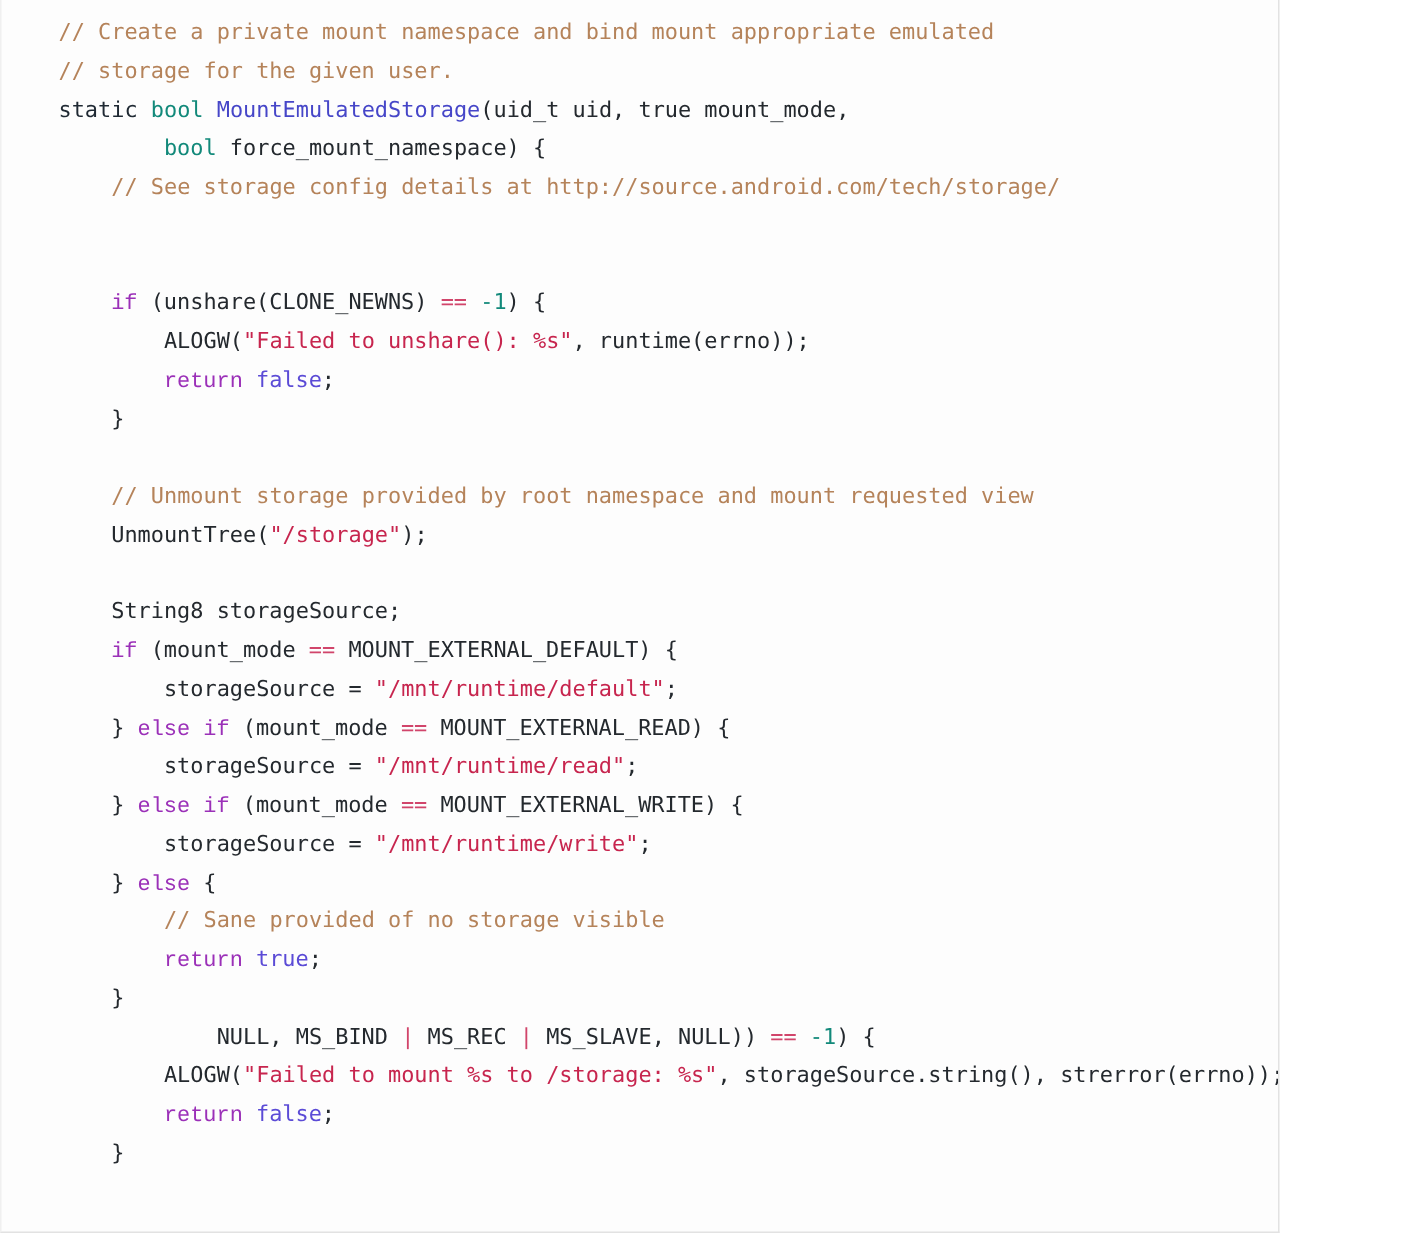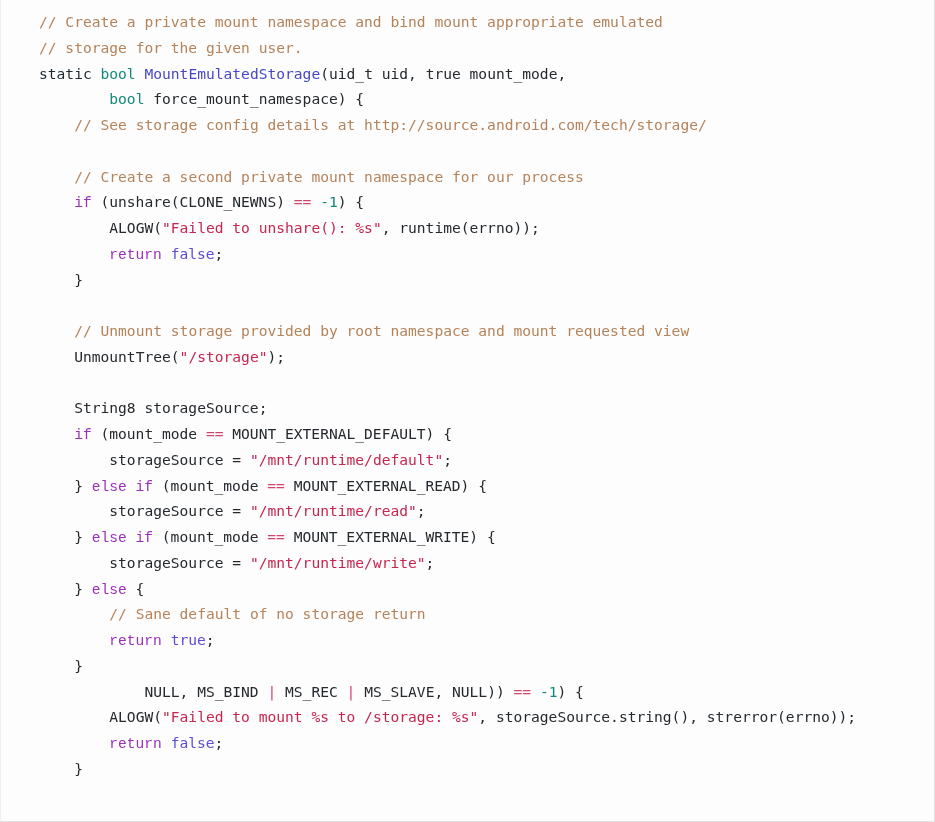--- a/index.html
+++ b/index.html
@@ -12,21 +12,21 @@
     width: 935px;
     height: 822px;
     overflow: hidden;
     font-family: "DejaVu Sans Mono", "Liberation Mono", monospace;
   }
 
   
   #code-block {
     position: relative;
     box-sizing: border-box;
-    width: 935px;
+    width: 853px;
     height: 822px;
     background: #fdfdfd;
     border-left: 1px solid #f0f0f0;
     border-right: 1px solid #e2e2e2;
     border-bottom: 1px solid #e2e2e2;
     border-top: none;
     padding: 9px 0 0 0;
     overflow: hidden;
   }
 
@@ -64,38 +64,38 @@
 </head>
 <body>
 
 <div id="code-block">
   <pre id="code-lines"><span class="ln"><span class="t-comment">// Create a private mount namespace and bind mount appropriate emulated</span>
 </span><span class="ln"><span class="t-comment">// storage for the given user.</span>
 </span><span class="ln"><span class="t-kw-dark">static</span><span class="t-plain"> </span><span class="t-type">bool</span><span class="t-plain"> </span><span class="t-func">MountEmulatedStorage</span><span class="t-plain">(uid_t uid, true mount_mode,</span>
 </span><span class="ln"><span class="t-plain">        </span><span class="t-type">bool</span><span class="t-plain"> force_mount_namespace) {</span>
 </span><span class="ln"><span class="t-plain">    </span><span class="t-comment">// See storage config details at http://source.android.com/tech/storage/</span>
 </span><span class="ln"><span class="t-plain"></span>
-</span><span class="ln"><span class="t-plain">    </span><span class="t-comment">// Create a second private mount namespace for our process</span>
+</span><span class="ln"><span class="t-plain">    </span>
 </span><span class="ln"><span class="t-plain">    </span><span class="t-keyword">if</span><span class="t-plain"> (unshare(CLONE_NEWNS) </span><span class="t-op">==</span><span class="t-plain"> </span><span class="t-number">-1</span><span class="t-plain">) {</span>
 </span><span class="ln"><span class="t-plain">        ALOGW(</span><span class="t-string">"Failed to unshare(): %s"</span><span class="t-plain">, runtime(errno));</span>
 </span><span class="ln"><span class="t-plain">        </span><span class="t-keyword">return</span><span class="t-plain"> </span><span class="t-const">false</span><span class="t-plain">;</span>
 </span><span class="ln"><span class="t-plain">    }</span>
 </span><span class="ln"><span class="t-plain"></span>
 </span><span class="ln"><span class="t-plain">    </span><span class="t-comment">// Unmount storage provided by root namespace and mount requested view</span>
 </span><span class="ln"><span class="t-plain">    UnmountTree(</span><span class="t-string">"/storage"</span><span class="t-plain">);</span>
 </span><span class="ln"><span class="t-plain"></span>
 </span><span class="ln"><span class="t-plain">    String8 storageSource;</span>
 </span><span class="ln"><span class="t-plain">    </span><span class="t-keyword">if</span><span class="t-plain"> (mount_mode </span><span class="t-op">==</span><span class="t-plain"> MOUNT_EXTERNAL_DEFAULT) {</span>
 </span><span class="ln"><span class="t-plain">        storageSource = </span><span class="t-string">"/mnt/runtime/default"</span><span class="t-plain">;</span>
 </span><span class="ln"><span class="t-plain">    } </span><span class="t-keyword">else if</span><span class="t-plain"> (mount_mode </span><span class="t-op">==</span><span class="t-plain"> MOUNT_EXTERNAL_READ) {</span>
 </span><span class="ln"><span class="t-plain">        storageSource = </span><span class="t-string">"/mnt/runtime/read"</span><span class="t-plain">;</span>
 </span><span class="ln"><span class="t-plain">    } </span><span class="t-keyword">else if</span><span class="t-plain"> (mount_mode </span><span class="t-op">==</span><span class="t-plain"> MOUNT_EXTERNAL_WRITE) {</span>
 </span><span class="ln"><span class="t-plain">        storageSource = </span><span class="t-string">"/mnt/runtime/write"</span><span class="t-plain">;</span>
 </span><span class="ln"><span class="t-plain">    } </span><span class="t-keyword">else</span><span class="t-plain"> {</span>
-</span><span class="ln"><span class="t-plain">        </span><span class="t-comment">// Sane default of no storage return</span>
+</span><span class="ln"><span class="t-plain">        </span><span class="t-comment">// Sane provided of no storage visible</span>
 </span><span class="ln"><span class="t-plain">        </span><span class="t-keyword">return</span><span class="t-plain"> </span><span class="t-const">true</span><span class="t-plain">;</span>
 </span><span class="ln"><span class="t-plain">    }</span>
 </span><span class="ln"><span class="t-plain">            NULL, MS_BIND </span><span class="t-op">|</span><span class="t-plain"> MS_REC </span><span class="t-op">|</span><span class="t-plain"> MS_SLAVE, NULL)) </span><span class="t-op">==</span><span class="t-plain"> </span><span class="t-number">-1</span><span class="t-plain">) {</span>
 </span><span class="ln"><span class="t-plain">        ALOGW(</span><span class="t-string">"Failed to mount %s to /storage: %s"</span><span class="t-plain">, storageSource.string(), strerror(errno));</span>
 </span><span class="ln"><span class="t-plain">        </span><span class="t-keyword">return</span><span class="t-plain"> </span><span class="t-const">false</span><span class="t-plain">;</span>
 </span><span class="ln"><span class="t-plain">    }</span>
 </span></pre>
 </div>
 
 </body></html>

